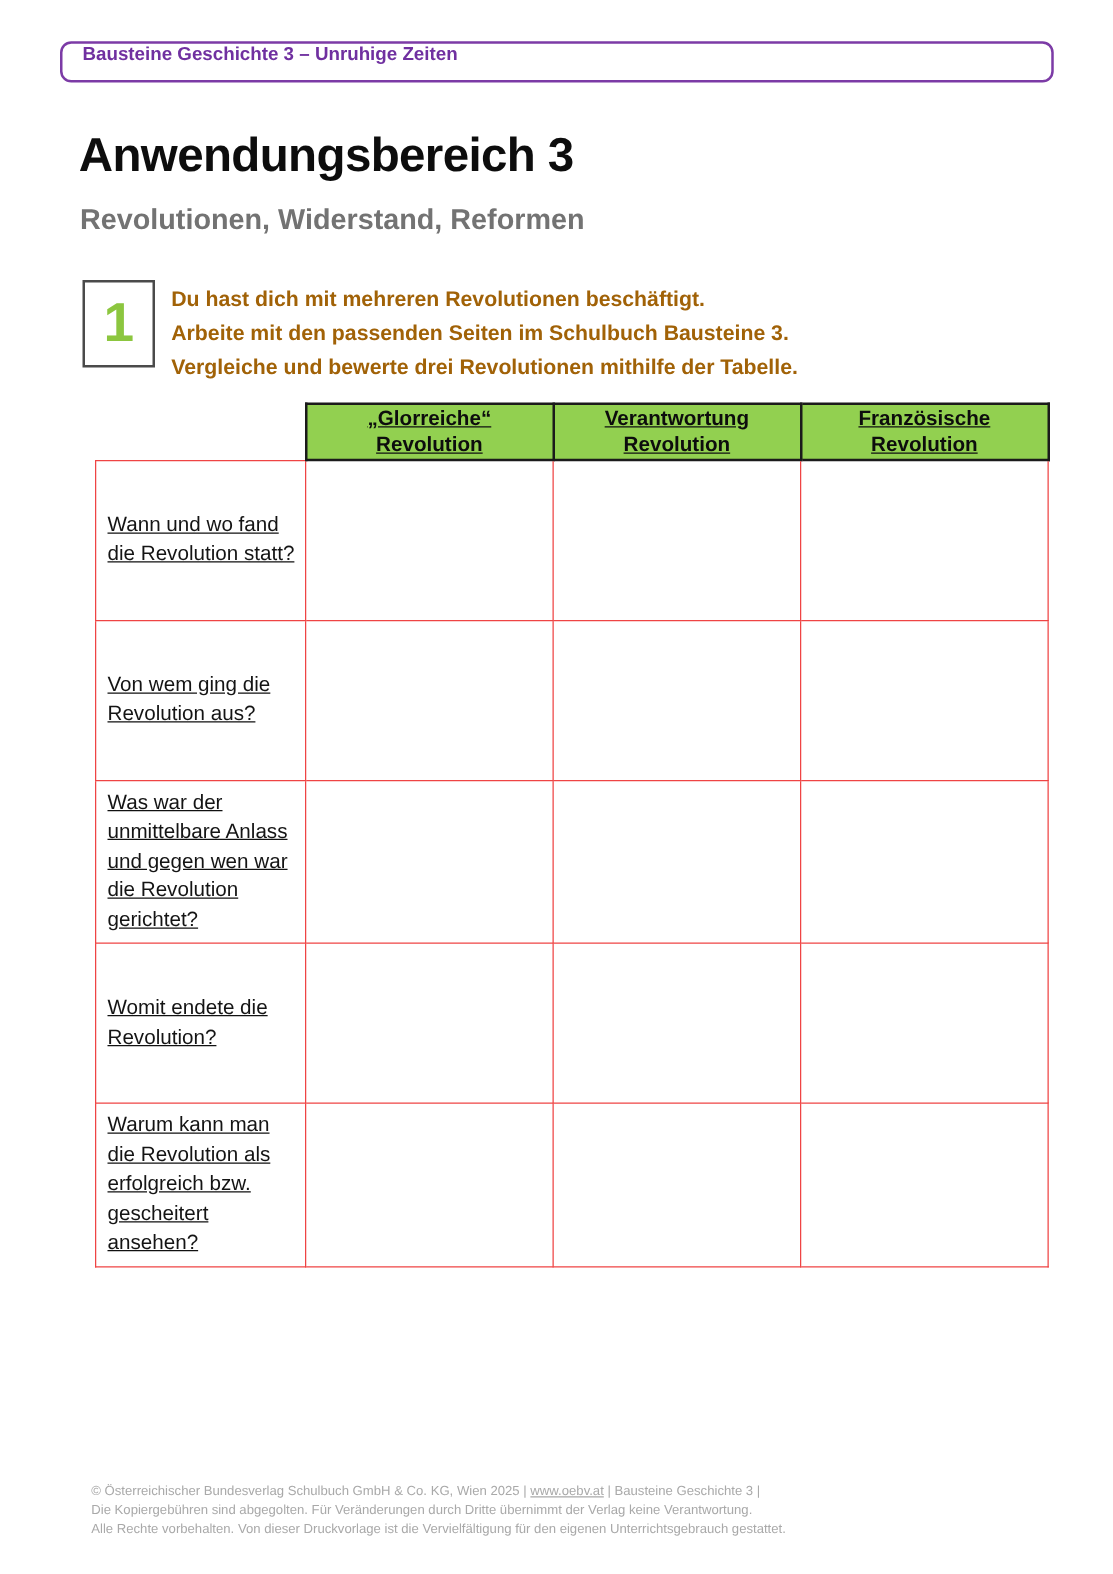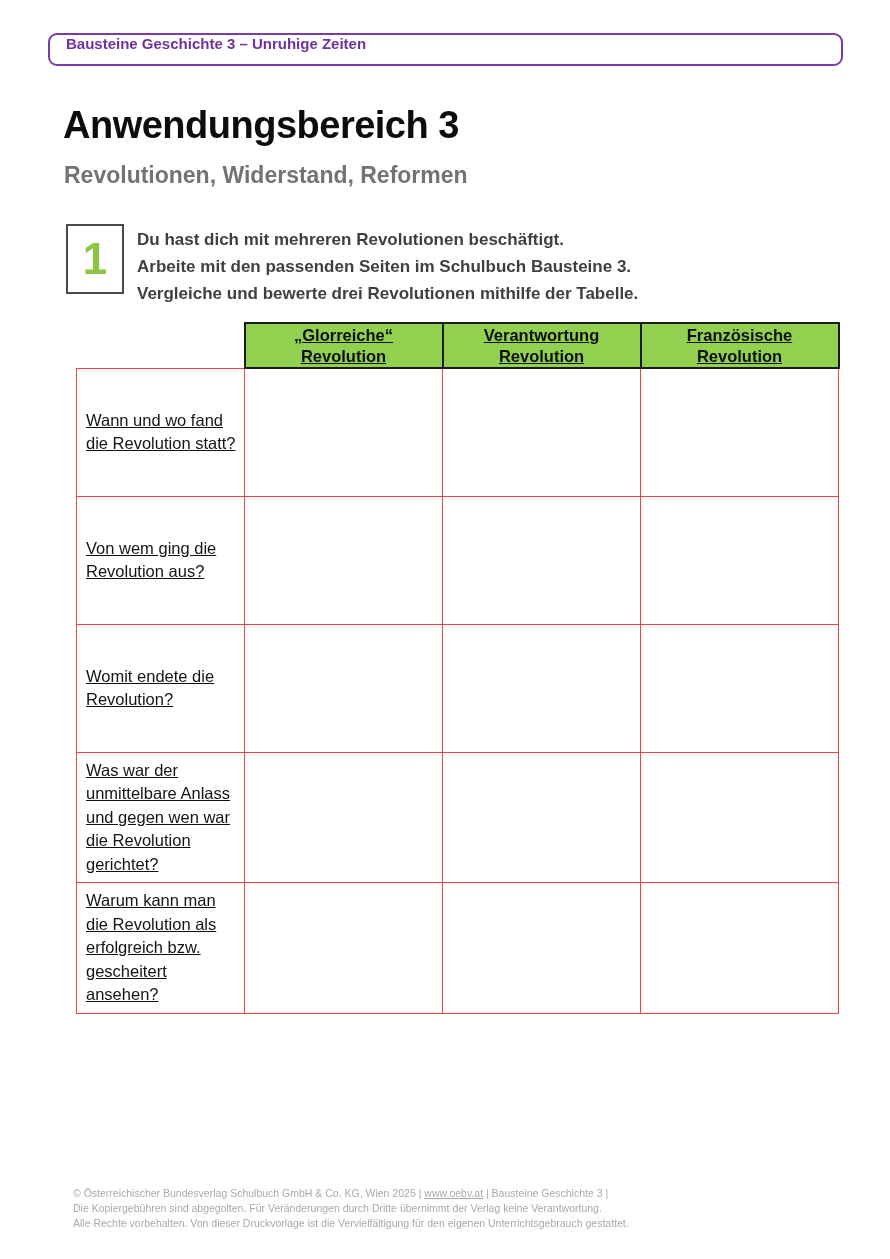--- a/index.html
+++ b/index.html
@@ -36,21 +36,21 @@
   
   .task-box {
     position: absolute; left: 66px; top: 224px;
     width: 58px; height: 70px;
     border: 2px solid #4a4a4a; background: #fff;
     display: flex; align-items: center; justify-content: center;
   }
   .task-number { color: #8CC63F; font-weight: bold; font-size: 44px; }
   .task-text {
     position: absolute; left: 137px; top: 226px; width: 710px;
-    font-size: 17px; font-weight: bold; line-height: 27px; color: #404040;
+    font-size: 17px; font-weight: bold; line-height: 27px; color: #a16207;
   }
 
   
   table.grid {
     position: absolute; left: 76px; top: 322px;
     border-collapse: collapse; table-layout: fixed; text-decoration: underline;
   }
   col.c-label { width: 168px; }
   col.c-data  { width: 198px; }
   .grid th.head {
@@ -128,27 +128,27 @@
       <td></td>
       <td></td>
     </tr>
     <tr class="body">
       <td class="label">Von wem ging die Revolution aus?</td>
       <td></td>
       <td></td>
       <td></td>
     </tr>
     <tr class="body">
-      <td class="label">Womit endete die Revolution?</td>
+      <td class="label">Was war der unmittelbare Anlass und gegen wen war die Revolution gerichtet?</td>
       <td></td>
       <td></td>
       <td></td>
     </tr>
     <tr class="body">
-      <td class="label">Was war der unmittelbare Anlass und gegen wen war die Revolution gerichtet?</td>
+      <td class="label">Womit endete die Revolution?</td>
       <td></td>
       <td></td>
       <td></td>
     </tr>
     <tr class="body">
       <td class="label">Warum kann man die Revolution als erfolgreich bzw. gescheitert ansehen?</td>
       <td></td>
       <td></td>
       <td></td>
     </tr>

